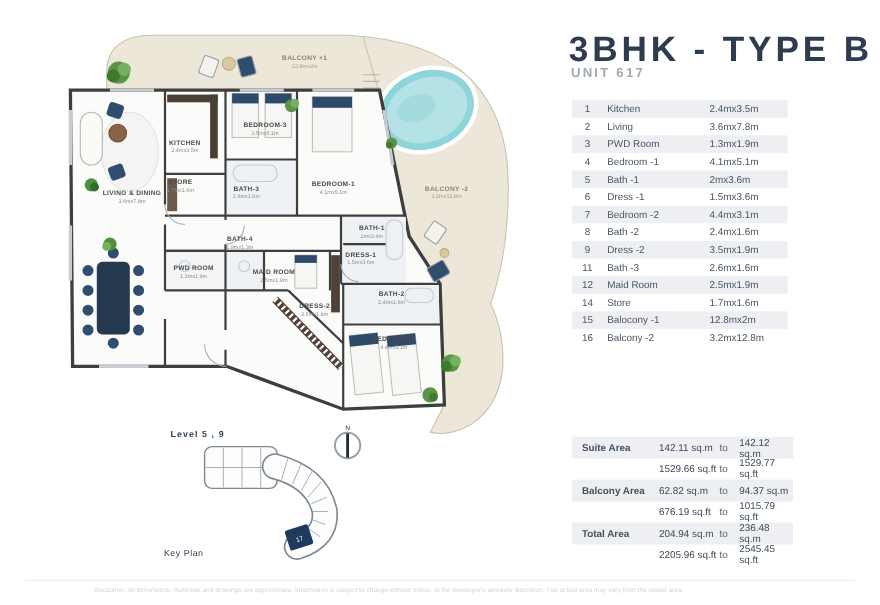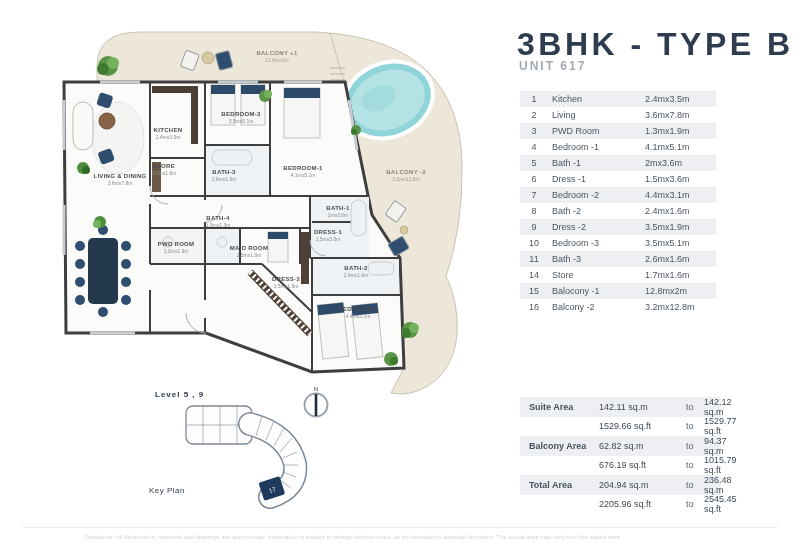--- a/index.html
+++ b/index.html
@@ -17,36 +17,36 @@
   .room-row:nth-child(odd){background:#edeff2;}
   .rr-no{width:28px;text-align:center;flex:none;}
   .rr-name{width:93px;flex:none;padding-left:4px;}
   .rr-size{flex:1;}
 
   .area-table{position:absolute;left:520px;top:397px;width:201px;}
   .area-row{display:flex;height:19.5px;align-items:center;font-size:9px;color:#3e4b57;}
   .area-row:nth-child(odd){background:#edeff2;}
   .ar-label{width:70px;padding-left:9px;flex:none;font-weight:bold;color:#44525e;}
   .ar-from{width:55px;flex:none;}
-  .ar-to-word{width:18px;flex:none;color:#5a6773;margin-left:32px;}
+  .ar-to-word{width:18px;flex:none;color:#5a6773;}
   .ar-to{flex:1;}
 
   
   .plan-label{position:absolute;transform:translate(-50%,-50%);text-align:center;
               line-height:1.2;pointer-events:none;z-index:5;}
   .pl-name{display:block;font-size:6px;font-weight:bold;letter-spacing:.3px;
            color:#4b4b4b;white-space:nowrap;}
   .pl-dim{display:block;font-size:5px;color:#8d8d8d;white-space:nowrap;}
   .plan-label.balcony .pl-name{color:#8a8471;}
   .plan-label.balcony .pl-dim{color:#a39d8a;}
 
   
   .level-label{position:absolute;left:155px;top:390px;font-size:8px;font-weight:bold;
                letter-spacing:1px;color:#2e3d4f;}
-  .keyplan-caption{position:absolute;left:149px;top:486px;font-size:8px;
+  .keyplan-caption{position:absolute;left:149px;top:498px;font-size:8px;
                    letter-spacing:.5px;color:#2e3d4f;}
 
   .bottom-divider{position:absolute;left:22px;top:527px;width:756px;height:1px;
                   background:#e9ebed;}
   .disclaimer{position:absolute;left:85px;top:534px;width:690px;font-size:6px;
               color:#d0d4d8;white-space:nowrap;overflow:hidden;}
 
   svg{position:absolute;left:0;top:0;}
 </style>
 </head>
@@ -345,32 +345,32 @@
     <span class="rr-name">Bath -2</span>
     <span class="rr-size">2.4mx1.6m</span>
   </div>
 
   <div class="room-row">
     <span class="rr-no">9</span>
     <span class="rr-name">Dress -2</span>
     <span class="rr-size">3.5mx1.9m</span>
   </div>
 
-  <div class="room-row">
-    <span class="rr-no">10</span>
-    <span class="rr-name">Bedroom -3</span>
-    <span class="rr-size">3.5mx5.1m</span>
-  </div>
 
   <div class="room-row">
     <span class="rr-no">11</span>
     <span class="rr-name">Bath -3</span>
     <span class="rr-size">2.6mx1.6m</span>
   </div>
 
+  <div class="room-row">
+    <span class="rr-no">12</span>
+    <span class="rr-name">Maid Room</span>
+    <span class="rr-size">2.5mx1.9m</span>
+  </div>
 
 
   <div class="room-row">
     <span class="rr-no">14</span>
     <span class="rr-name">Store</span>
     <span class="rr-size">1.7mx1.6m</span>
   </div>
 
   <div class="room-row">
     <span class="rr-no">15</span>

